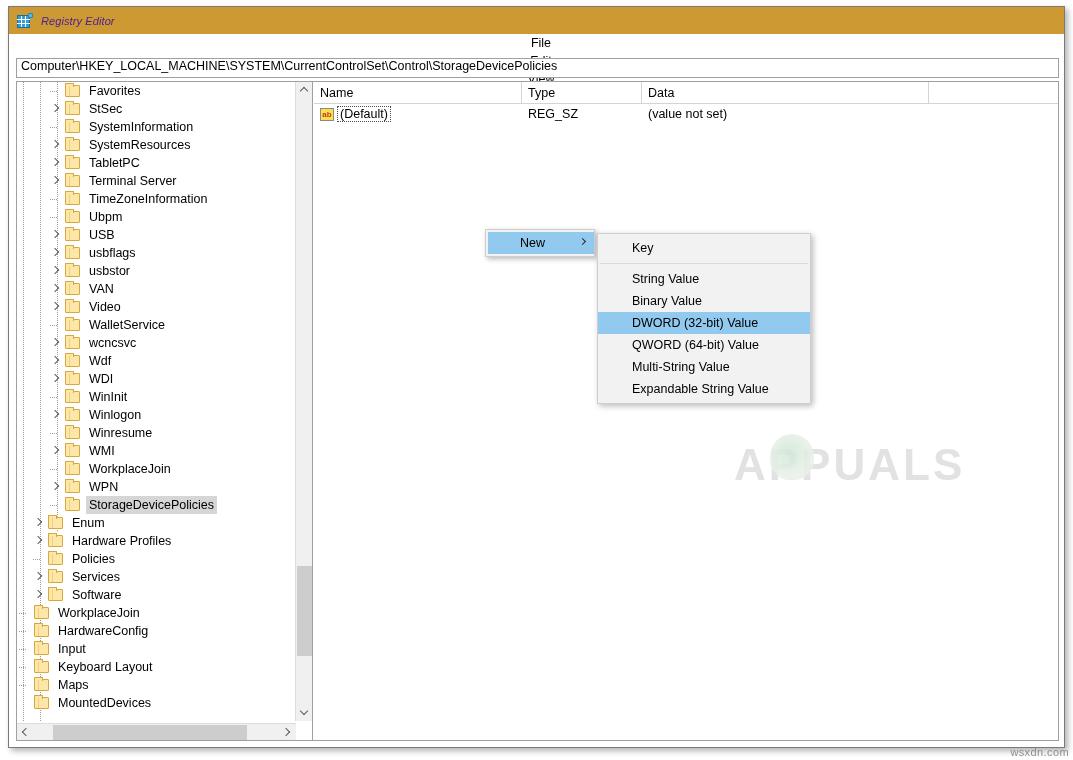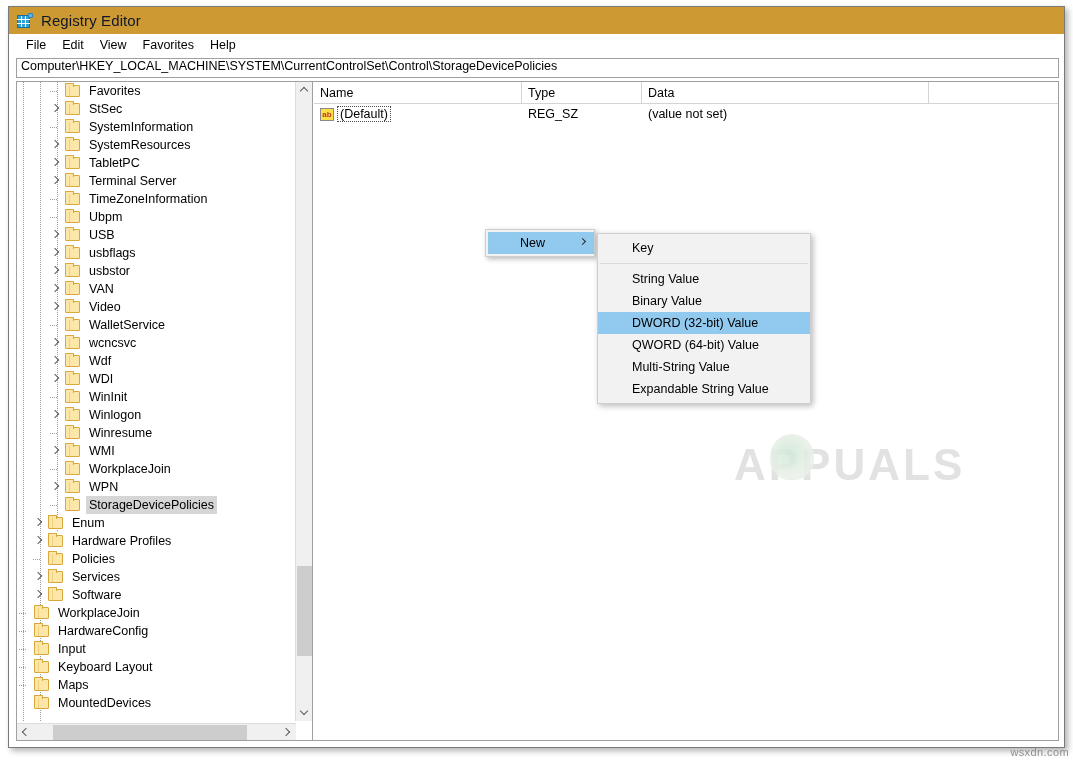--- a/index.html
+++ b/index.html
@@ -64,32 +64,34 @@
     background: #ffffff;
   }
   .regicon-dot {
     position: absolute; right: 0px; top: 0px;
     width: 5px; height: 5px;
     background: #55b6e8;
     border: 1px solid #2a84bb;
     border-radius: 1px;
   }
   #titlebar .title-text {
-    font-size: 15px;
-    color: #0f172a;
+    font-size: 11px;
+    color: #4c1d95;
     letter-spacing: 0.1px;
+    font-style: italic;
   }
 
   
   #menubar {
     position: absolute; left: 0; top: 27px;
     width: 100%; height: 22px;
     background: #ffffff;
     display: flex; align-items: center;
     padding-left: 9px;
+    flex-direction: column;
   }
   #menubar .mi {
     font-size: 12.5px;
     color: #000000;
     padding: 2px 8px;
     cursor: default;
   }
 
   
   #addressbar {

